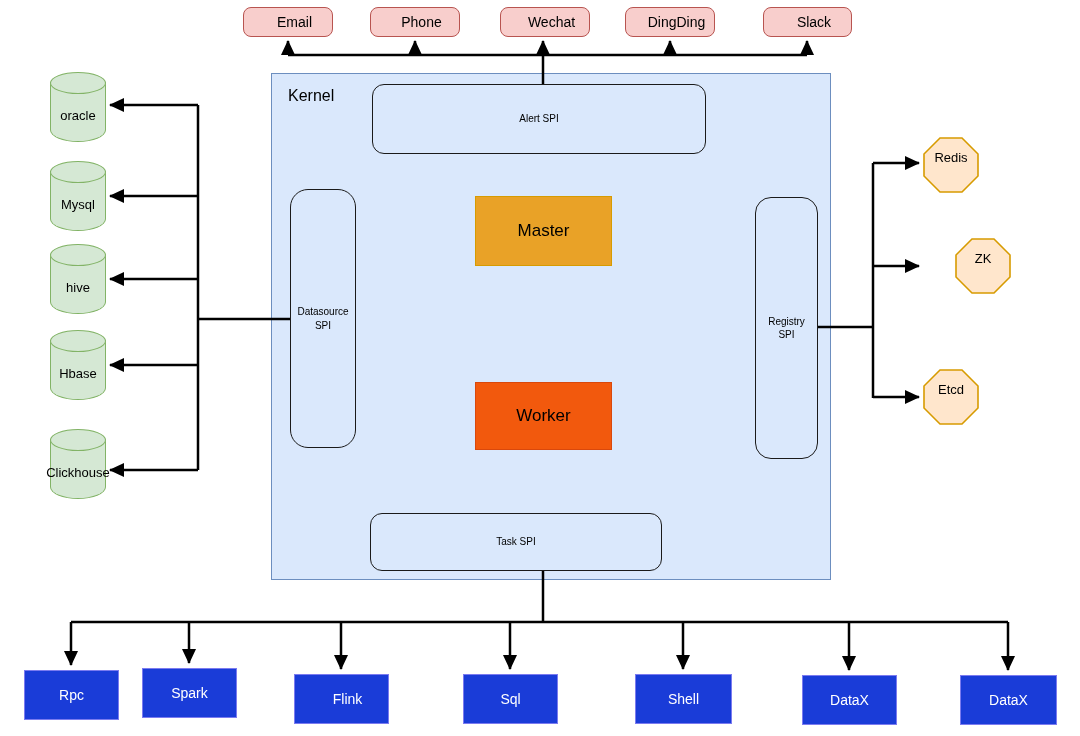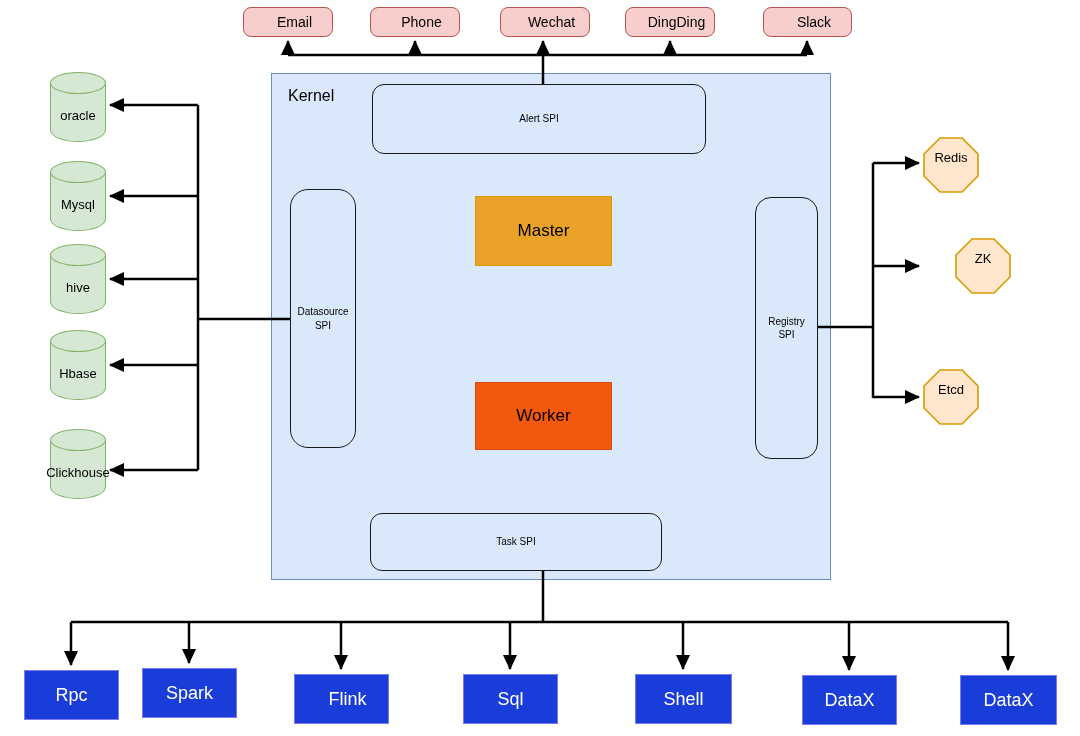--- a/index.html
+++ b/index.html
@@ -98,21 +98,21 @@
     position:absolute; left:0; right:0; top:0; bottom:0;
     display:flex; align-items:center; justify-content:center;
     font-size:13px;
   }
 
   .task-plugin {
     height:50px;
     background:var(--task-fill,#1a3cd8);
     border:1px solid #7b7bf0;
     color:#ffffff;
-    font-size:18px;
+    font-size:14px;
   }
 </style>
 </head>
 <body>
 
 <div class="canvas">
 
   <div class="kernel">
     <div class="kernel-label">Kernel</div>
   </div>

